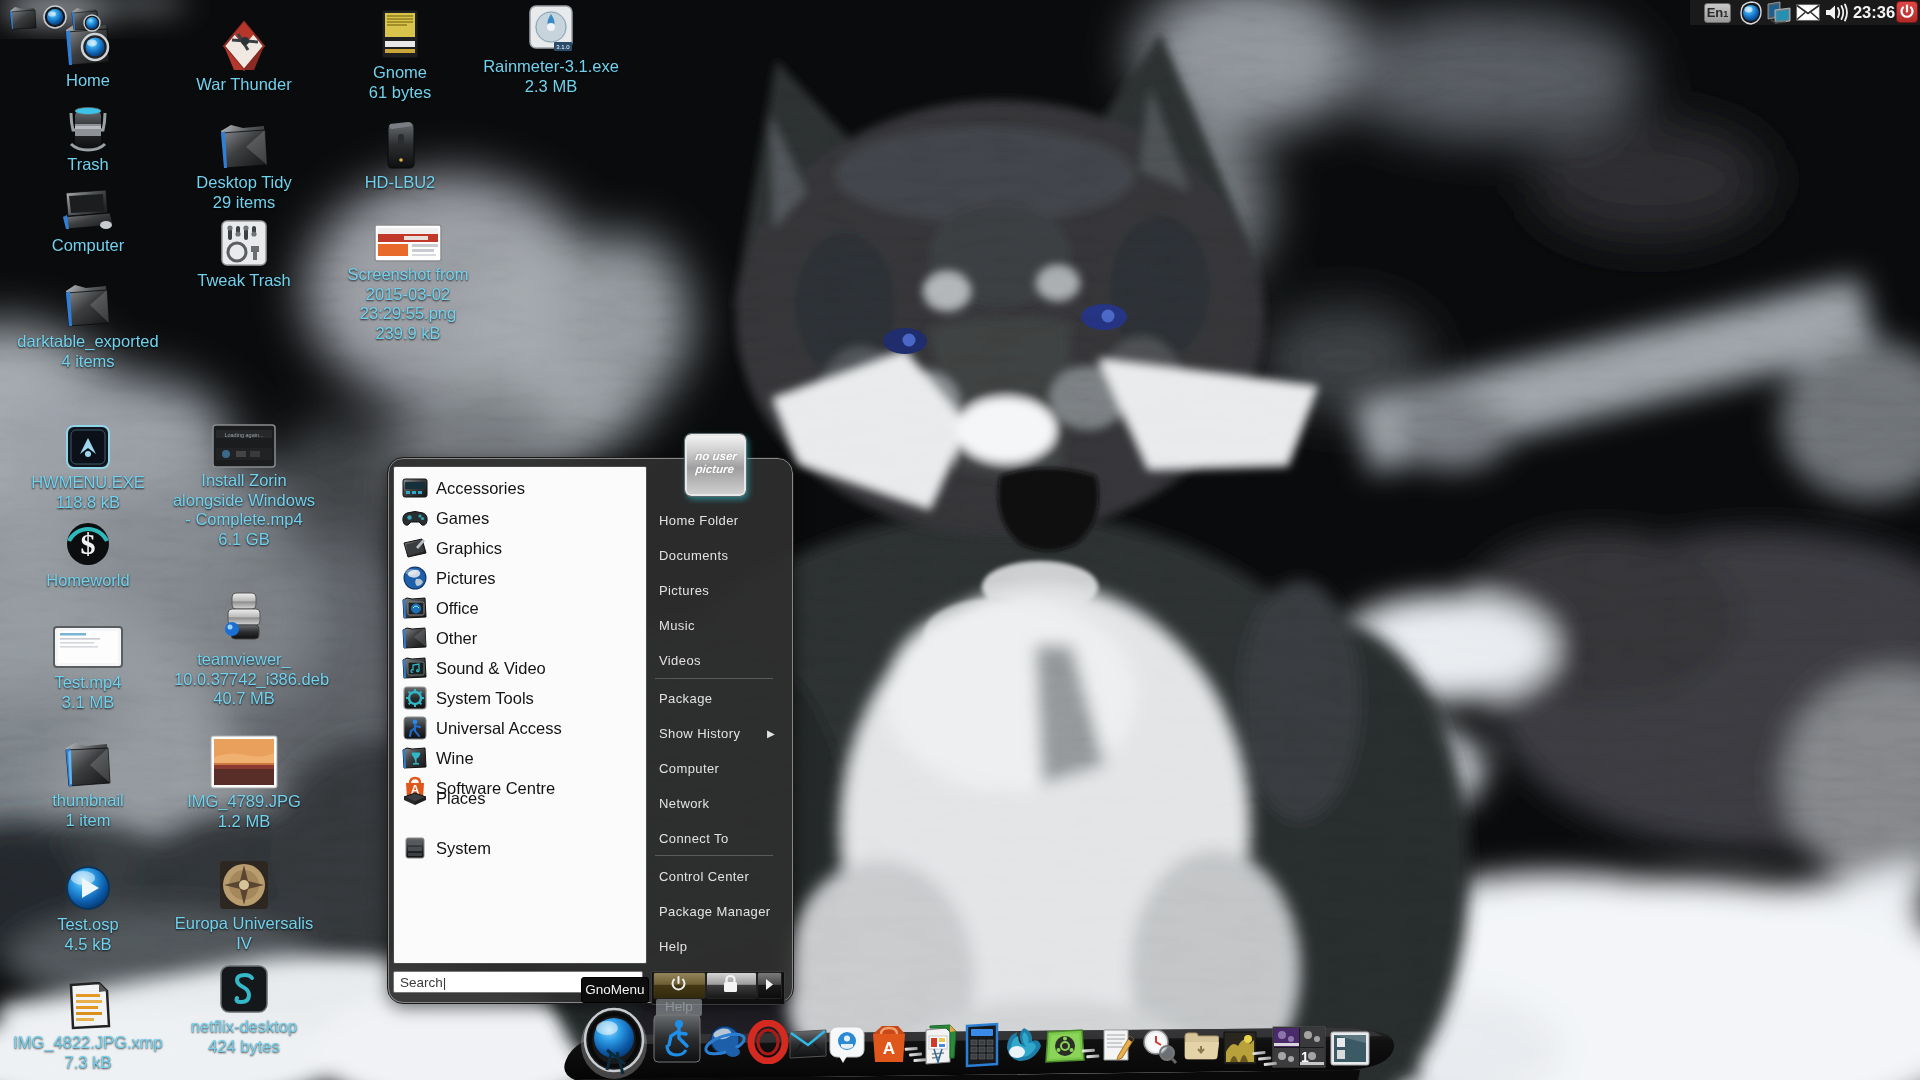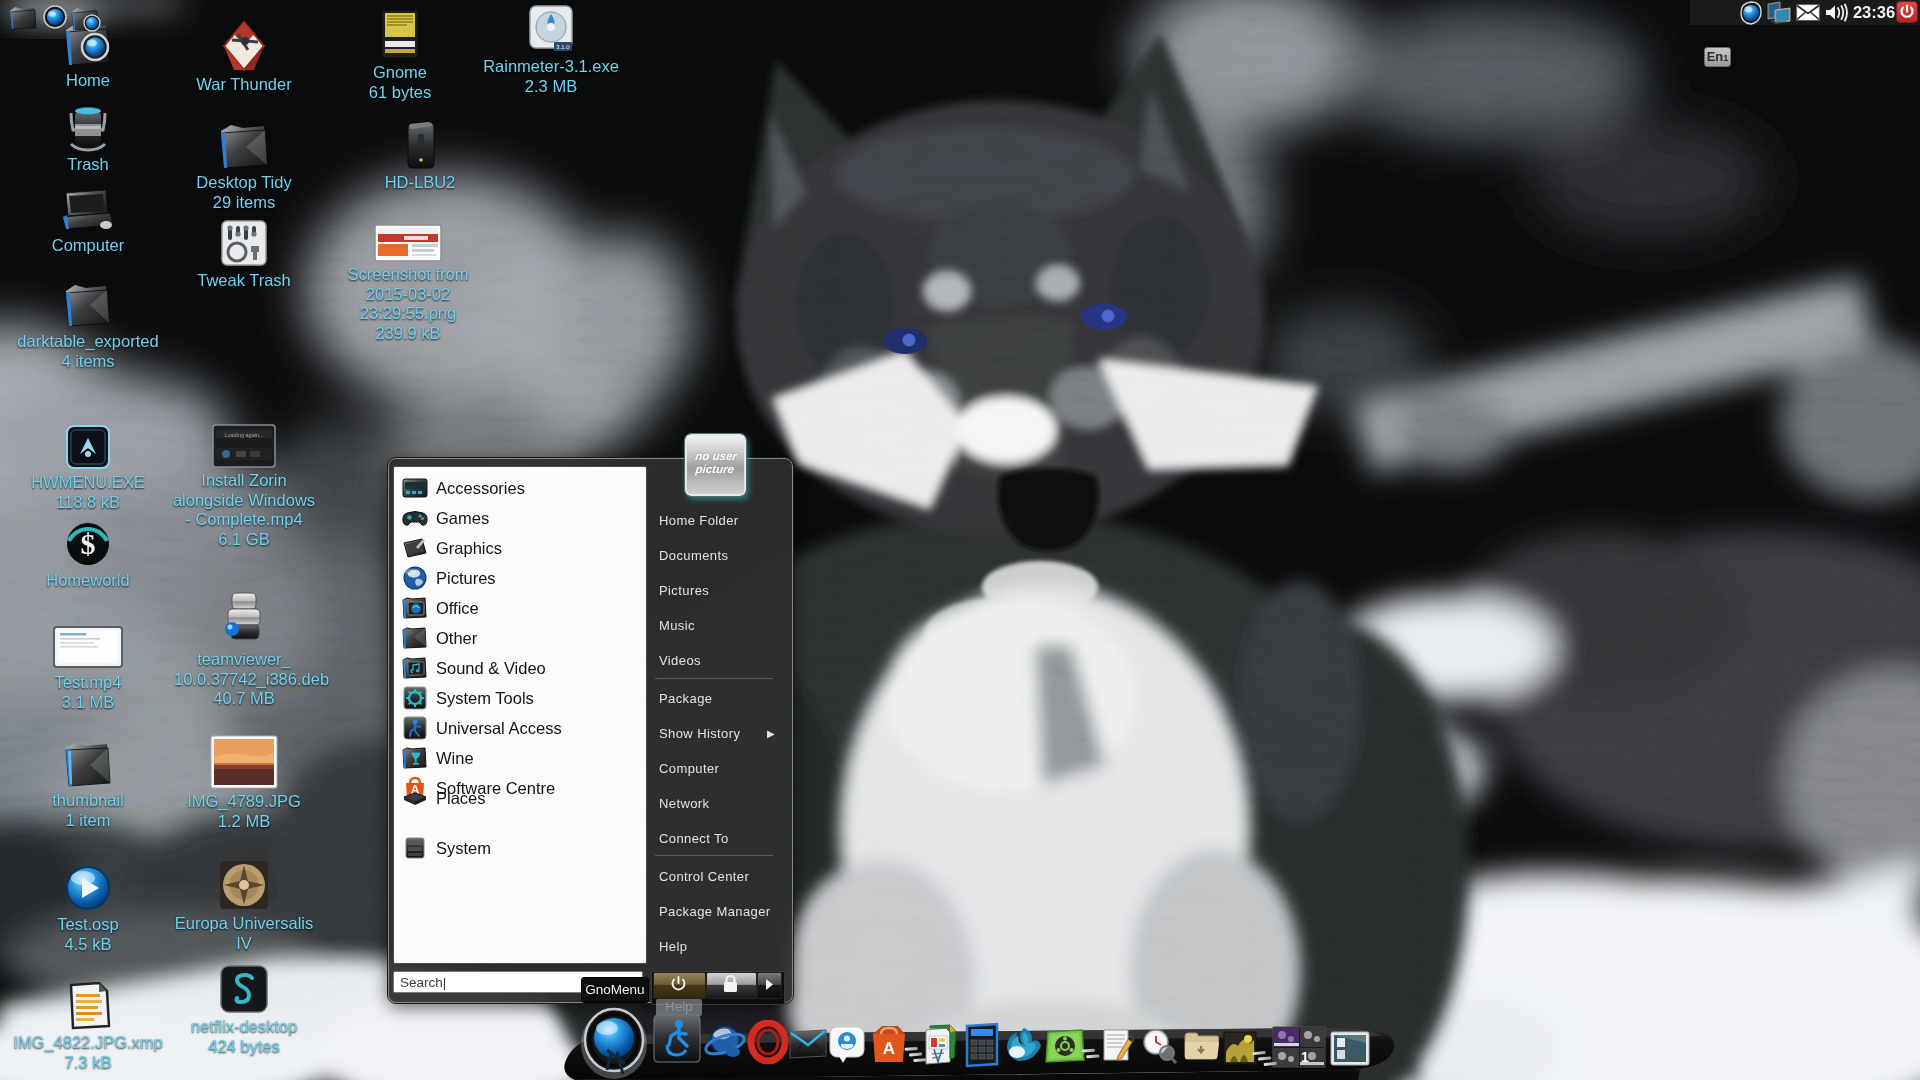--- a/index.html
+++ b/index.html
@@ -1,21 +1,21 @@
 <!DOCTYPE html>
 <html><head><meta charset="utf-8">
 <style>
 html,body{margin:0;padding:0;width:1920px;height:1080px;overflow:hidden;background:#000;font-family:"Liberation Sans",sans-serif;}
 #root{position:relative;width:1920px;height:1080px;overflow:hidden;transform:translateZ(0);}
 #wall{position:absolute;left:0;top:0;}
 .di{position:absolute;text-align:center;color:#70d2ee;font-size:16.5px;line-height:19.5px;}
 .di .ic{margin:0 auto 3px auto;position:relative;}
 .di div.lbl{text-shadow:0 1px 2px rgba(0,0,0,.85);white-space:nowrap;}
 .abs{position:absolute;}
-#menu{position:absolute;left:388px;top:458px;width:403px;height:543px;background:rgba(46,46,46,.93);border:1px solid #888;outline:1px solid #1a1a1a;border-radius:8px;box-shadow:0 4px 18px rgba(0,0,0,.6);}
+#menu{position:absolute;left:388px;top:458px;width:403px;height:543px;background:rgba(46,46,46,.93);border:1px solid #888;outline:1px solid #1a1a1a;border-radius:15px;box-shadow:0 4px 18px rgba(0,0,0,.6);}
 #mwhite{position:absolute;left:4px;top:7px;width:252px;height:496px;background:#fbfbfb;border:1px solid #4a4a4a;border-radius:2px;}
 .mi{position:absolute;left:8px;height:30px;width:240px;}
 .mi .mico{position:absolute;left:0;top:2px;}
 .mi .mtxt{position:absolute;left:34px;top:50%;transform:translateY(-50%);font-size:16.5px;color:#131313;white-space:nowrap;}
 .ri{position:absolute;left:270px;width:125px;color:#e2e2e2;font-size:13px;letter-spacing:.4px;white-space:nowrap;}
 .rsep{position:absolute;left:266px;width:118px;height:1px;background:#5a5a5a;}
 #search{position:absolute;left:4px;top:512px;width:250px;height:22px;background:#fff;border:1px solid #777;border-radius:2px;font-size:13.5px;color:#3a3a3a;padding:3px 0 0 6px;box-sizing:border-box;}
 #userpic{position:absolute;left:685px;top:434px;width:57px;height:58px;border-radius:6px;background:linear-gradient(180deg,#f2f2f2 0%,#c9c9c9 30%,#9e9ea0 55%,#cfcfcf 100%);border:2px solid #e8e8e8;outline:1px solid #5a6a6e;box-shadow:2px 3px 6px rgba(40,160,170,.8),0 0 2px #222;}
 #userpic .t{position:absolute;left:0;right:0;top:14px;text-align:center;font-style:italic;font-weight:bold;font-size:11.5px;line-height:12.5px;color:#fdfdfd;text-shadow:0 0 3px #999;transform:skewX(-6deg);}
 .tray{position:absolute;top:0;height:25px;background:rgba(28,28,28,.92);}
@@ -414,21 +414,21 @@
             <line x1="11" y1="11" x2="37" y2="11"></line>
             <line x1="11" y1="14" x2="37" y2="14"></line>
             <line x1="11" y1="17" x2="31" y2="17"></line>
           </g>
           <rect x="9" y="33" width="30" height="6" fill="#e8e8e8"></rect>
           <rect x="9" y="41" width="30" height="4" fill="#caa53a"></rect>
         </svg></div>
       <div class="lbl">Gnome</div>
       <div class="lbl">61 bytes</div>
     </div>
-<div class="di" style="left:350px;top:120px;width:140px">
+<div class="di" style="left:330px;top:120px;width:140px">
       <div class="ic" style="width:36px;height:50px"><svg width="36" height="50" viewBox="0 0 36 50">
           <path d="M8 4 L26 2 Q32 2 32 8 L32 44 Q32 48 27 48 L10 48 Q6 48 6 43 L6 8 Q6 5 8 4 Z" fill="url(#gdark)" stroke="#0a0a0a" stroke-width="1"></path>
           <path d="M8 4 L26 2 Q30 2 30 6 L10 9 Q7 9 8 4 Z" fill="#7a7e82"></path>
           <circle cx="19" cy="40" r="1.8" fill="#e8b04a"></circle>
           <rect x="16" y="14" width="6" height="12" rx="2.5" fill="#2a2d30"></rect>
         </svg></div>
       <div class="lbl">HD-LBU2</div>
     </div>
 <div class="di" style="left:330px;top:224px;width:156px">
       <div class="ic" style="width:68px;height:38px"><svg width="68" height="38" viewBox="0 0 68 38">
@@ -468,21 +468,21 @@
         <circle cx="47" cy="14" r="8" fill="url(#orb)"></circle>
         <ellipse cx="44" cy="11" rx="4" ry="2.6" fill="rgba(255,255,255,.5)"></ellipse>
         <path d="M64 9 L69 5 L76 7 L88 6 L90 25 L66 27 Z" fill="url(#gfoldtop)"></path>
         <path d="M64 10 L89 8 L90 26 L66 27 Z" fill="url(#gfold)" stroke="#0a0a0a" stroke-width=".6"></path>
         <path d="M64 10 L66 9 L67 27 L66 27 Z" fill="#2f7fd6"></path>
         <circle cx="84" cy="20" r="8" fill="#15181b" stroke="#c8ccd0" stroke-width="1.4"></circle>
         <circle cx="84" cy="20" r="6" fill="url(#orb)"></circle>
       </svg></div>
 
 <div class="tray" style="left:1690px;width:230px;"></div>
-<div class="abs" style="left:1704px;top:3px;width:27px;height:20px;background:linear-gradient(180deg,#c8c8c8,#9a9a9a);border-radius:3px;border:1px solid #6a6a6a;box-sizing:border-box;text-align:center;font-size:13px;font-weight:bold;color:#2a2a2a;line-height:18px;margin-top:44px;">En<span style="font-size:9px;">1</span></div>
+<div class="abs" style="left:1704px;top:3px;width:27px;height:20px;background:linear-gradient(180deg,#c8c8c8,#9a9a9a);border-radius:3px;border:1px solid #6a6a6a;box-sizing:border-box;text-align:center;font-size:13px;font-weight:bold;color:#2a2a2a;line-height:18px;">En<span style="font-size:9px;">1</span></div>
 <div class="abs" style="left:1739px;top:1px"><svg width="24" height="24" viewBox="0 0 24 24">
         <path d="M12 1 Q22 1 22 11 Q22 19 15 22 L12 23 Q2 22 2 12 Q2 2 12 1 Z" fill="#15181b" stroke="#d8d8d8" stroke-width="1.4"></path>
         <circle cx="12" cy="12" r="8" fill="url(#orb)"></circle>
         <ellipse cx="9.5" cy="8.5" rx="4" ry="3" fill="rgba(255,255,255,.55)"></ellipse>
       </svg></div>
 <div class="abs" style="left:1766px;top:1px"><svg width="26" height="24" viewBox="0 0 26 24">
         <path d="M2 3 L14 1 L14 16 L2 18 Z" fill="#5a6066" stroke="#9aa" stroke-width=".8"></path>
         <path d="M3.5 4.5 L12.5 3 L12.5 14.5 L3.5 16 Z" fill="#1d5f90"></path>
         <path d="M9 9 L24 7 L24 20 L9 22 Z" fill="#7a8086" stroke="#bcc" stroke-width=".8"></path>
         <path d="M10.5 10.5 L22.5 9 L22.5 18.5 L10.5 20 Z" fill="#2590b4"></path>

